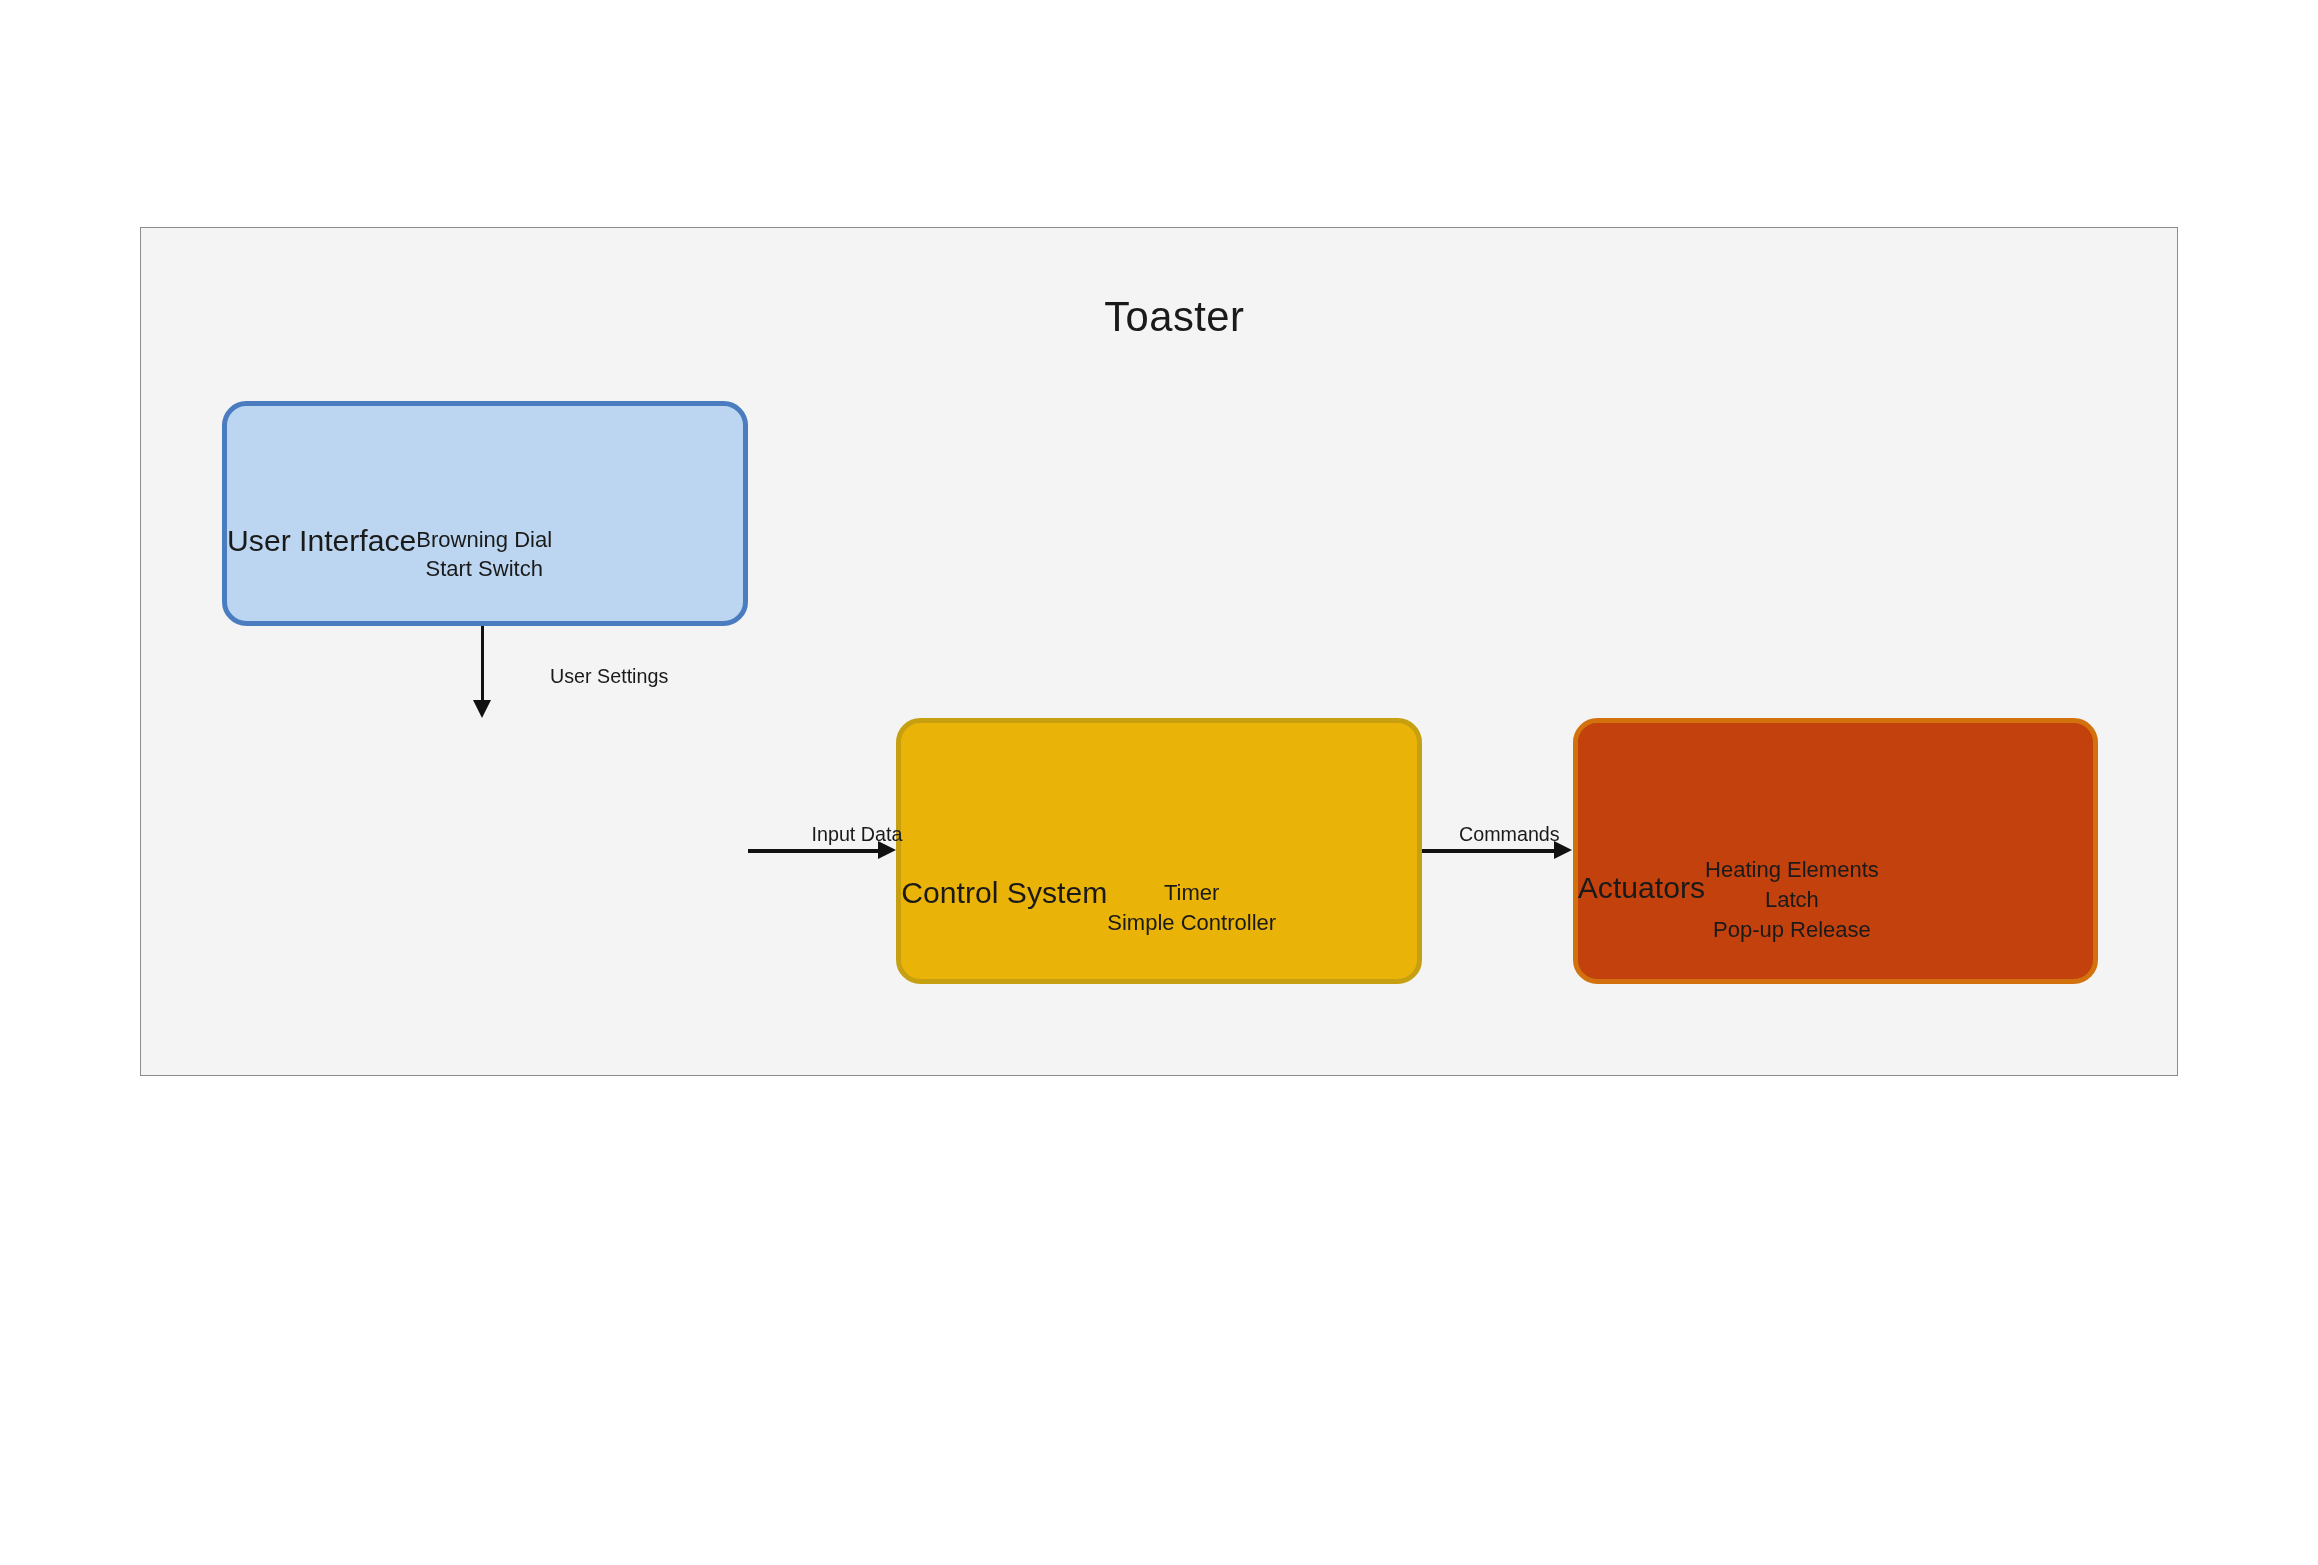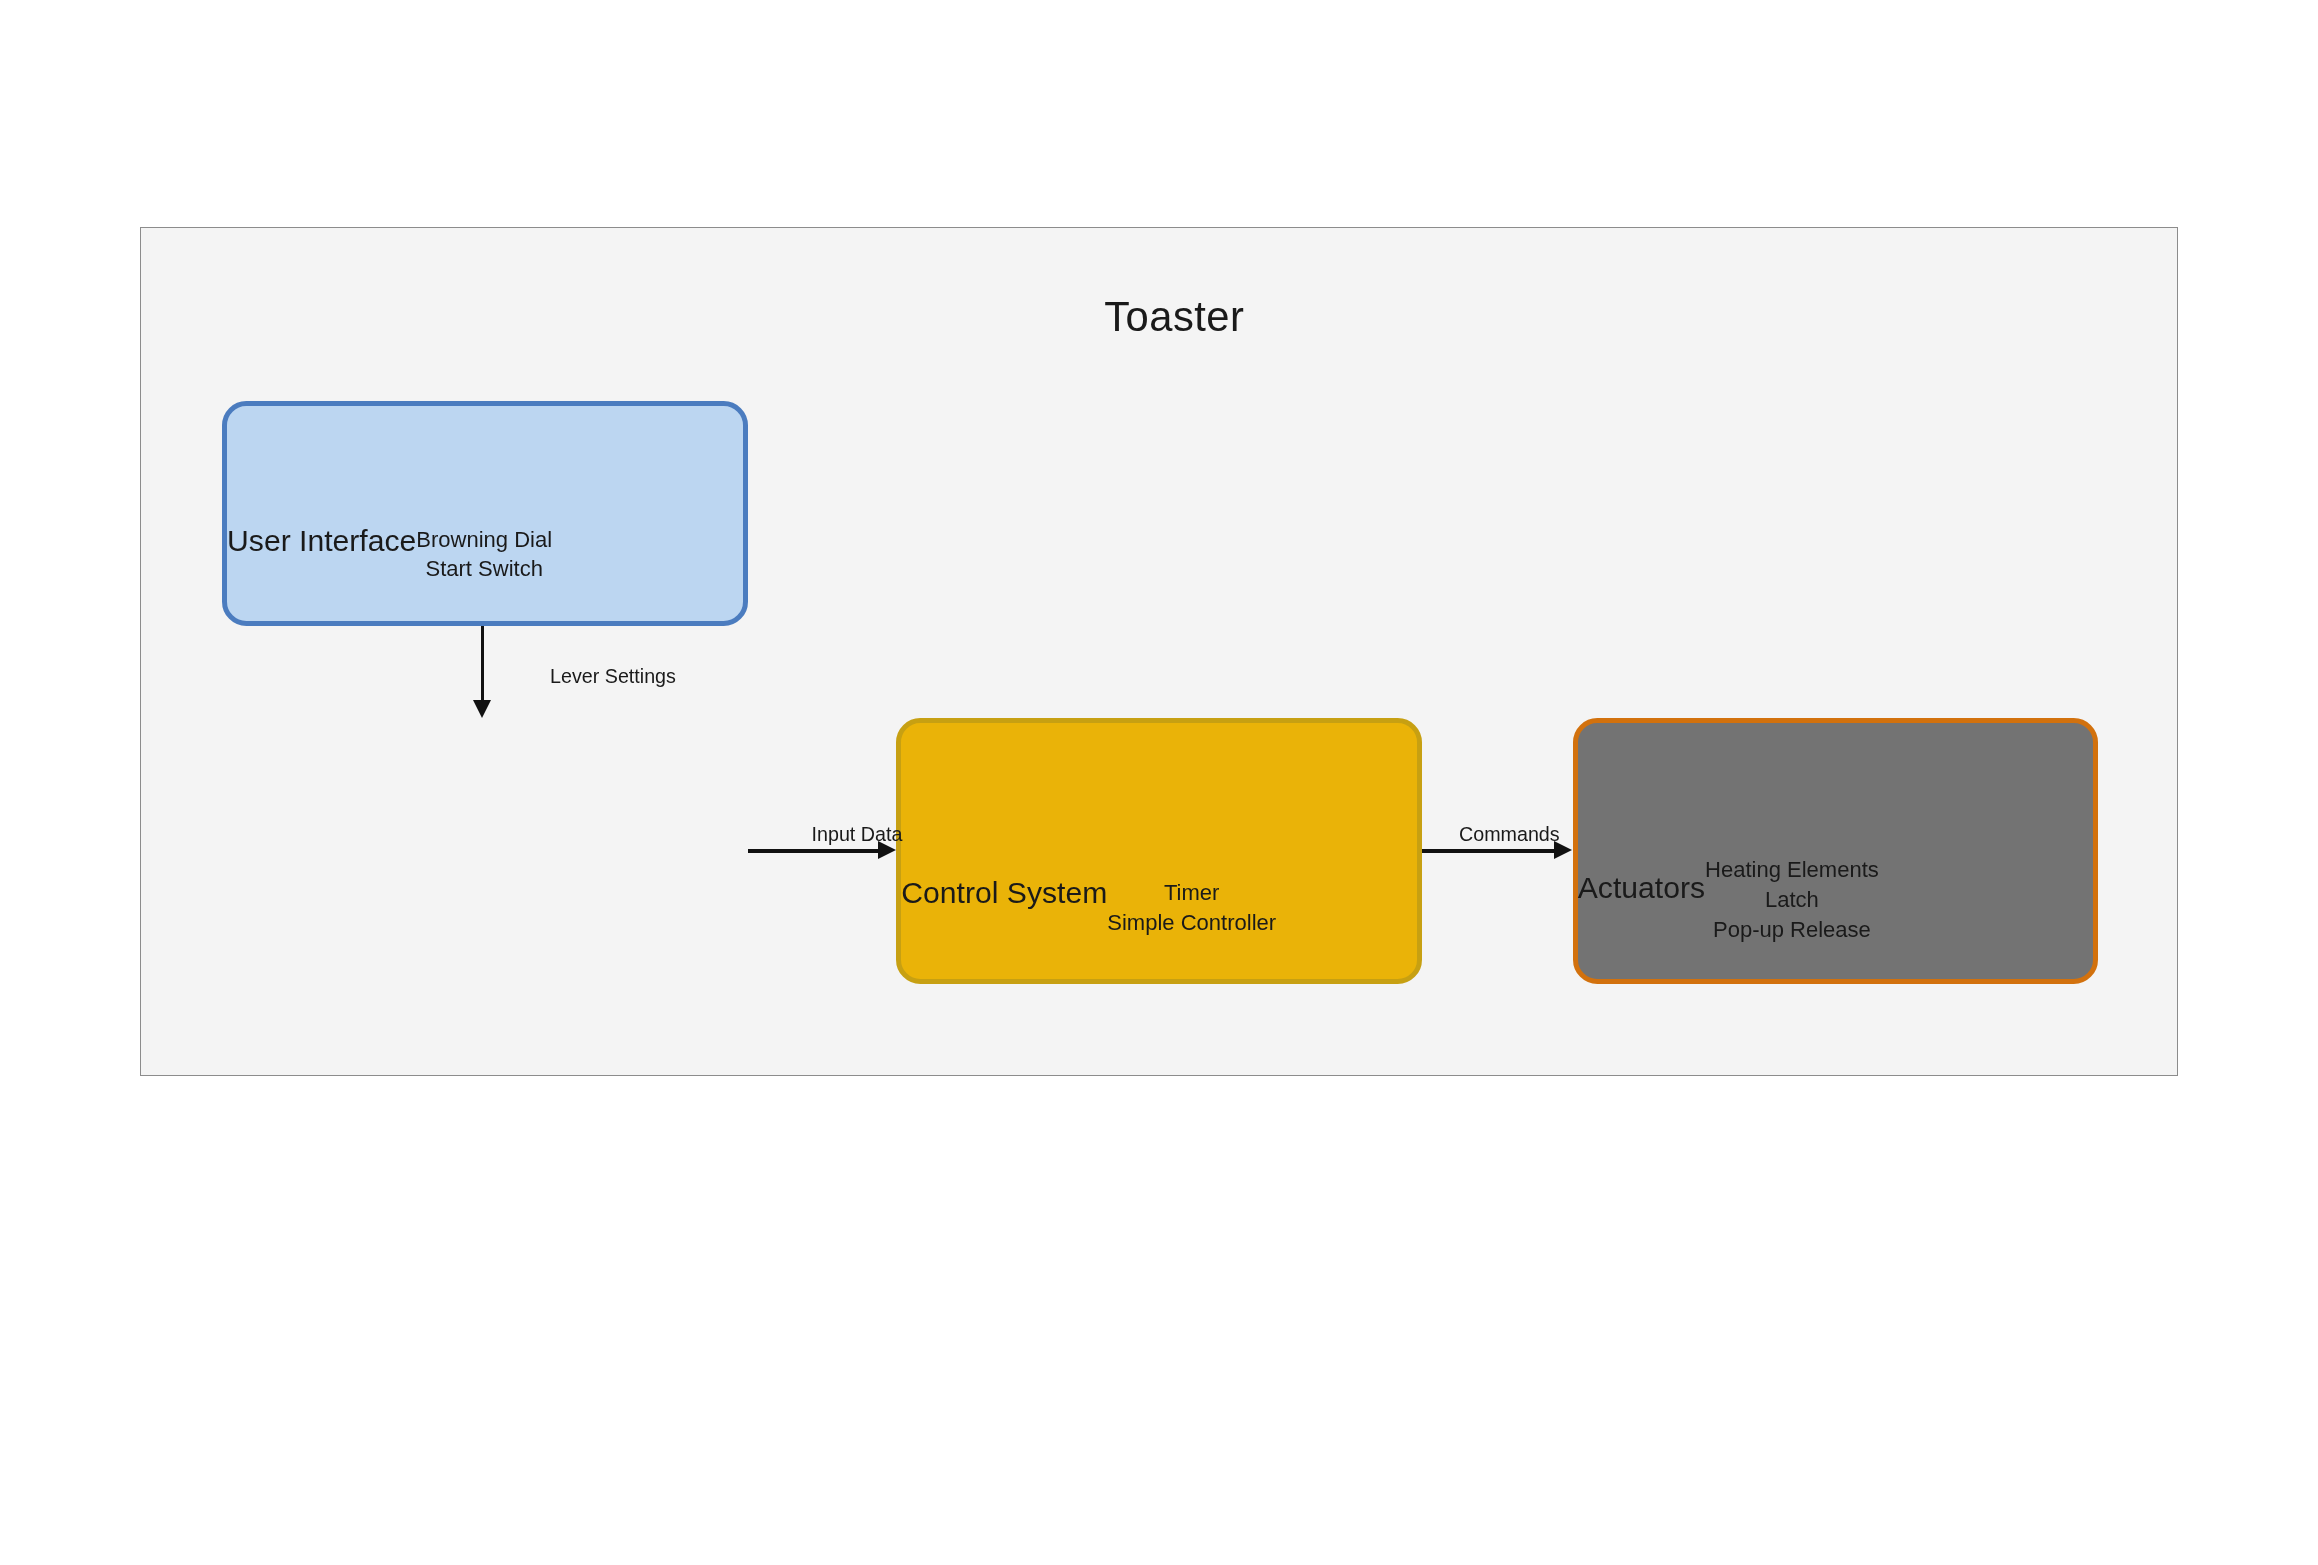--- a/index.html
+++ b/index.html
@@ -134,32 +134,32 @@
 
 
   <div class="node node-control-system" style="background-color: #eab308; border-color: rgb(199, 160, 18); text-align: center;">
     <div class="node-title">Control System</div>
     <div class="node-items">
       <div>Timer</div>
       <div>Simple Controller</div>
     </div>
   </div>
 
-  <div class="node node-actuators" style="background-color: #737373; border-color: rgb(210, 113, 13); text-align: center;">
+  <div class="node node-actuators" style="background-color: #c2410c; border-color: rgb(210, 113, 13); text-align: center;">
     <div class="node-title">Actuators</div>
     <div class="node-items">
       <div>Heating Elements</div>
       <div>Latch</div>
       <div>Pop-up Release</div>
     </div>
   </div>
 
   <div class="shaft-v" style="background-color: rgb(17, 17, 17);"></div>
   <div class="head-down" style="border-top-color: rgb(17, 17, 17);"></div>
-  <div class="edge-label label-user-settings" style="color: rgb(26, 26, 26);">Lever Settings</div>
+  <div class="edge-label label-user-settings" style="color: rgb(26, 26, 26);">User Settings</div>
 
   <div class="shaft-h1" style="background-color: rgb(17, 17, 17);"></div>
   <div class="head-right-1" style="border-left-color: rgb(17, 17, 17);"></div>
   <div class="edge-label label-input-data" style="color: rgb(26, 26, 26); padding-left: 35px;">Input Data</div>
 
   <div class="shaft-h2" style="background-color: rgb(17, 17, 17);"></div>
   <div class="head-right-2" style="border-left-color: rgb(17, 17, 17);"></div>
   <div class="edge-label label-commands" style="color: rgb(26, 26, 26);">Commands</div>
 
 </div>

